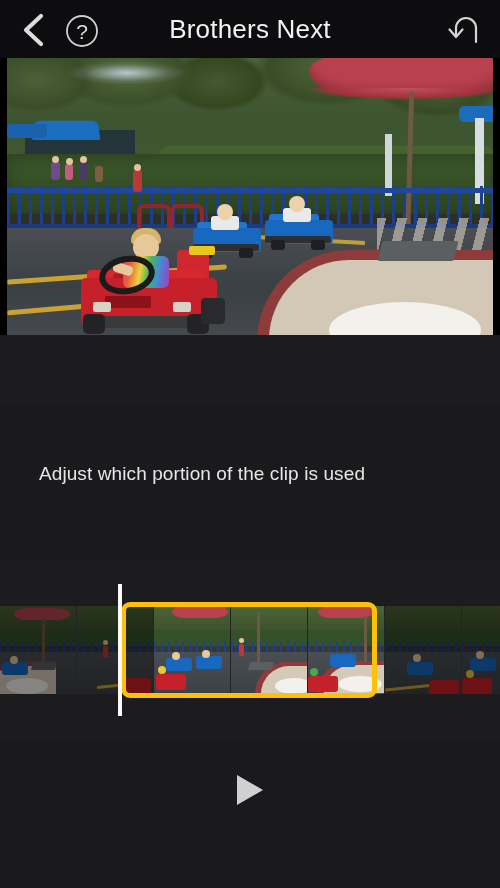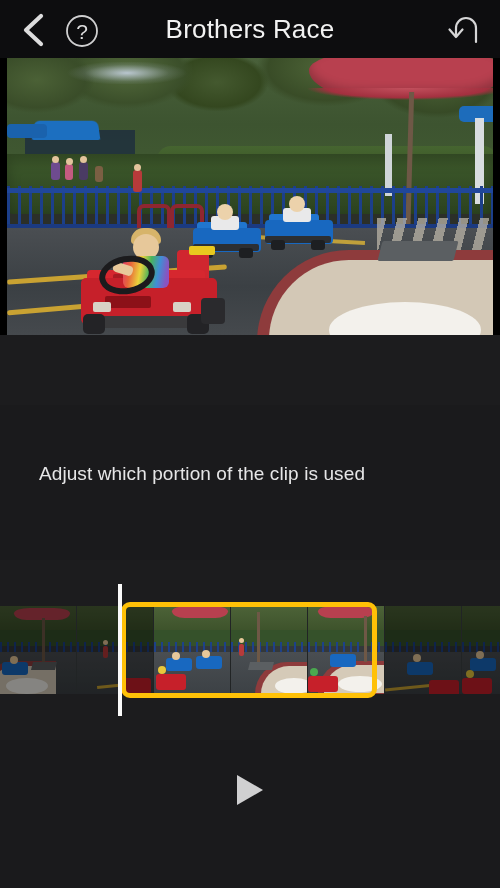--- a/index.html
+++ b/index.html
@@ -234,21 +234,21 @@
       <svg width="24" height="36" viewBox="0 0 24 36">
         <polyline points="20,4 5,18 20,32" fill="none" stroke="#dcdcdd" stroke-width="4.2" stroke-linecap="round" stroke-linejoin="round"></polyline>
       </svg>
     </div>
     <div class="nav-help">
       <svg width="34" height="34" viewBox="0 0 34 34">
         <circle cx="17" cy="17" r="15" fill="none" stroke="#cfcfd0" stroke-width="1.8"></circle>
         <text x="17" y="25" text-anchor="middle" font-family="Liberation Sans, sans-serif" font-size="21" fill="#dcdcdd">?</text>
       </svg>
     </div>
-    <div class="nav-title">Brothers Race</div>
+    <div class="nav-title">Brothers Next</div>
     <div class="nav-undo">
       <svg width="34" height="32" viewBox="0 0 34 32">
         <path d="M29 28 L29 14 A10 10 0 0 0 9 14 L9 22" fill="none" stroke="#d6d6d7" stroke-width="2.2" stroke-linecap="round"></path>
         <polyline points="2.5,15.5 9,23 15.5,15.5" fill="none" stroke="#d6d6d7" stroke-width="2.2" stroke-linecap="round" stroke-linejoin="round"></polyline>
       </svg>
     </div>
   </div>
 
   <div class="preview-wrap">
     <div class="preview">

